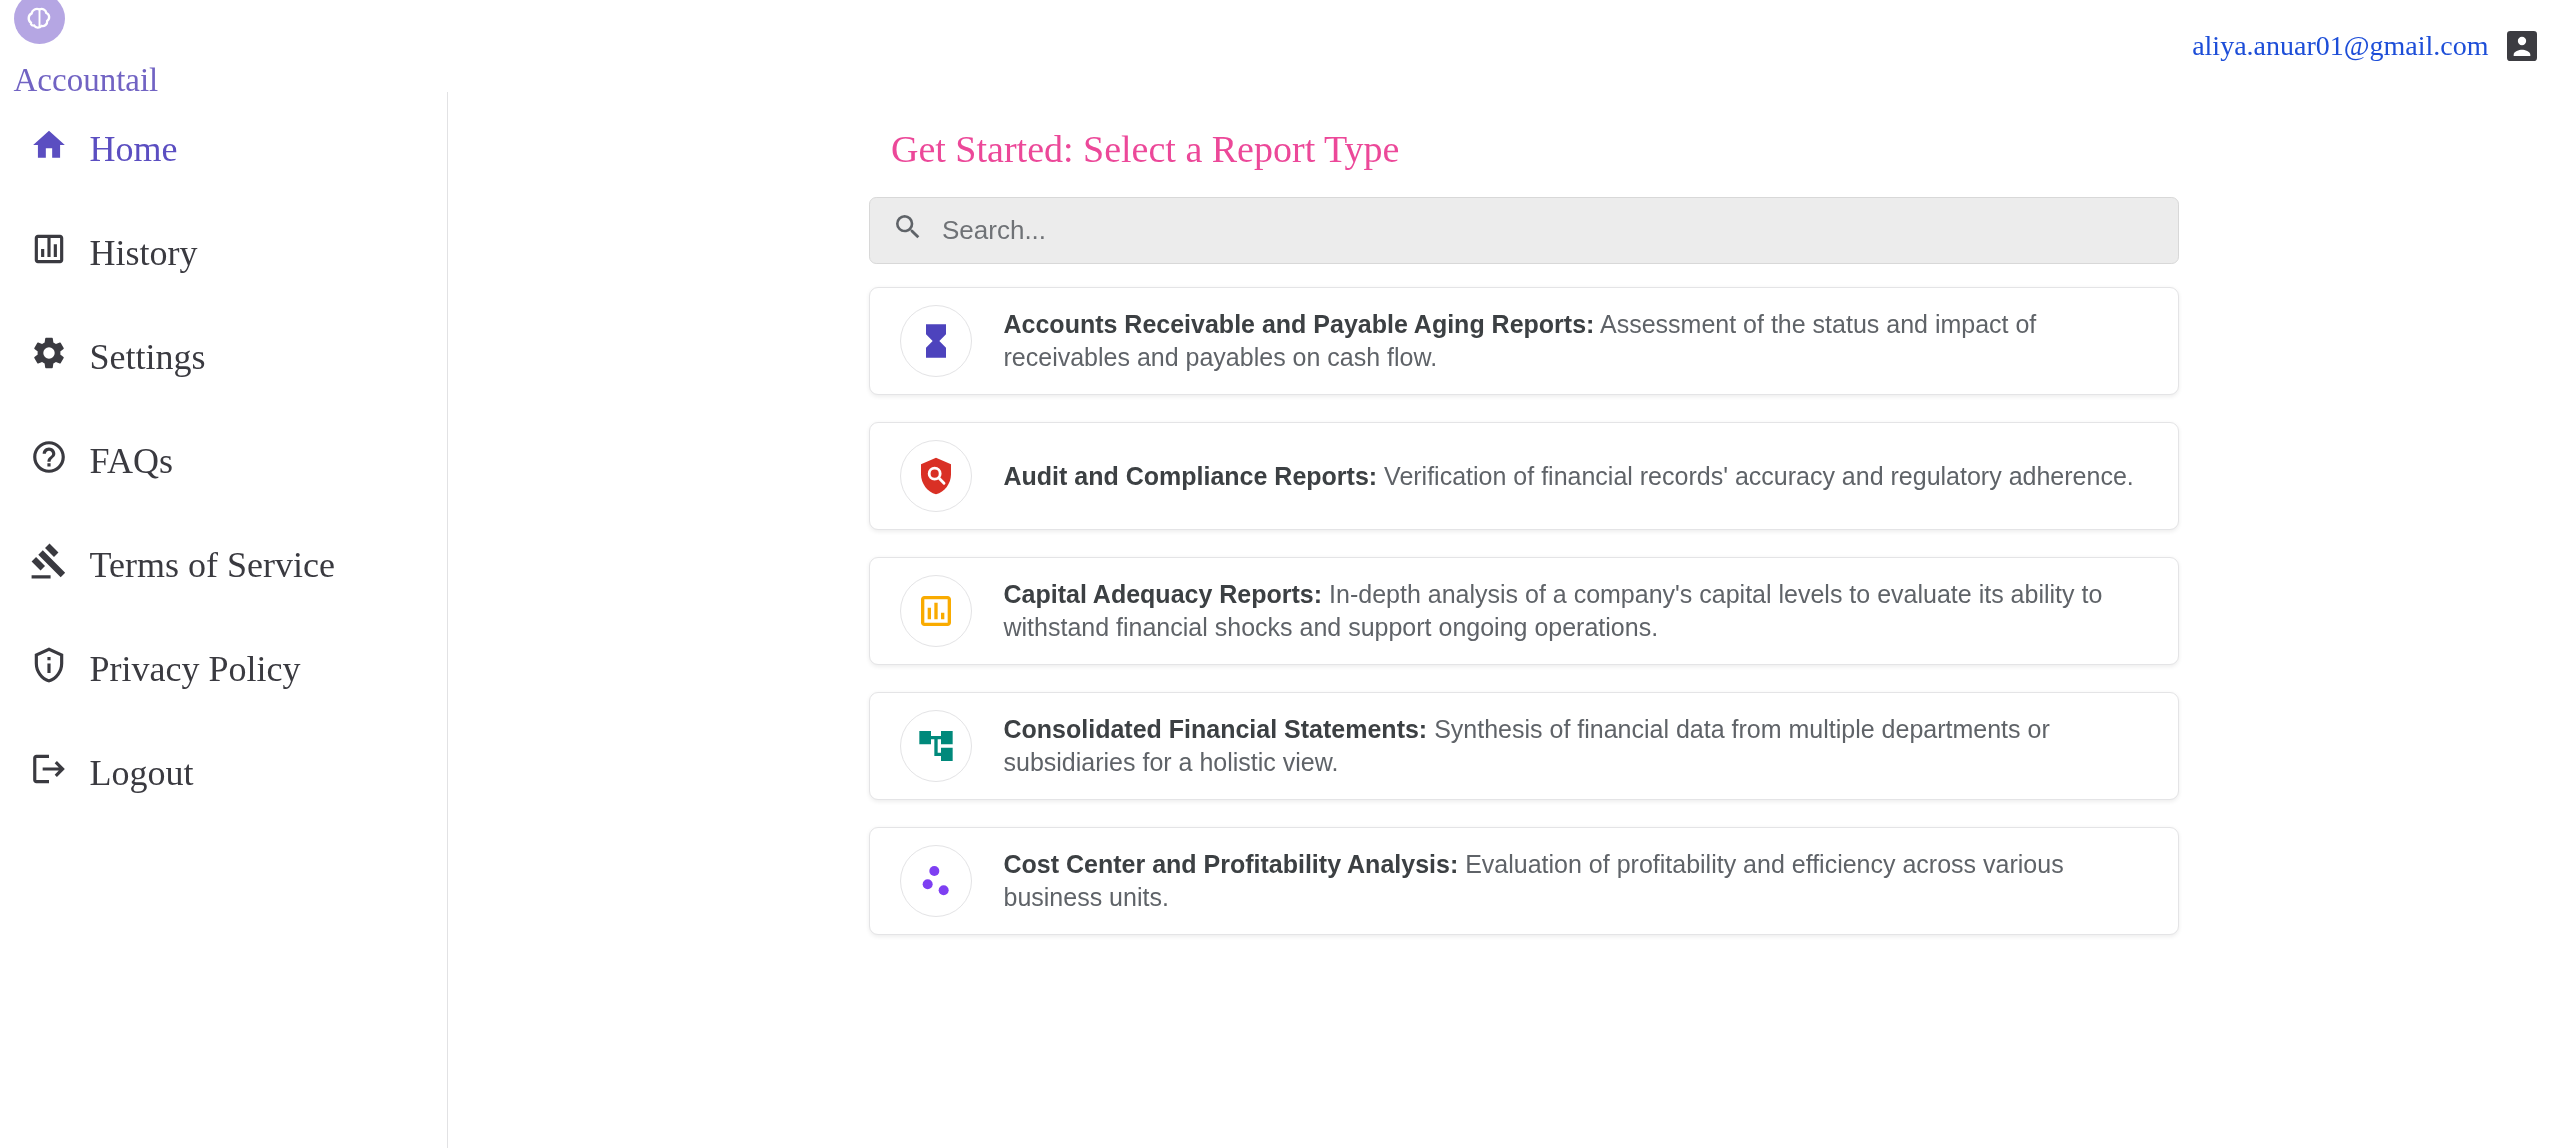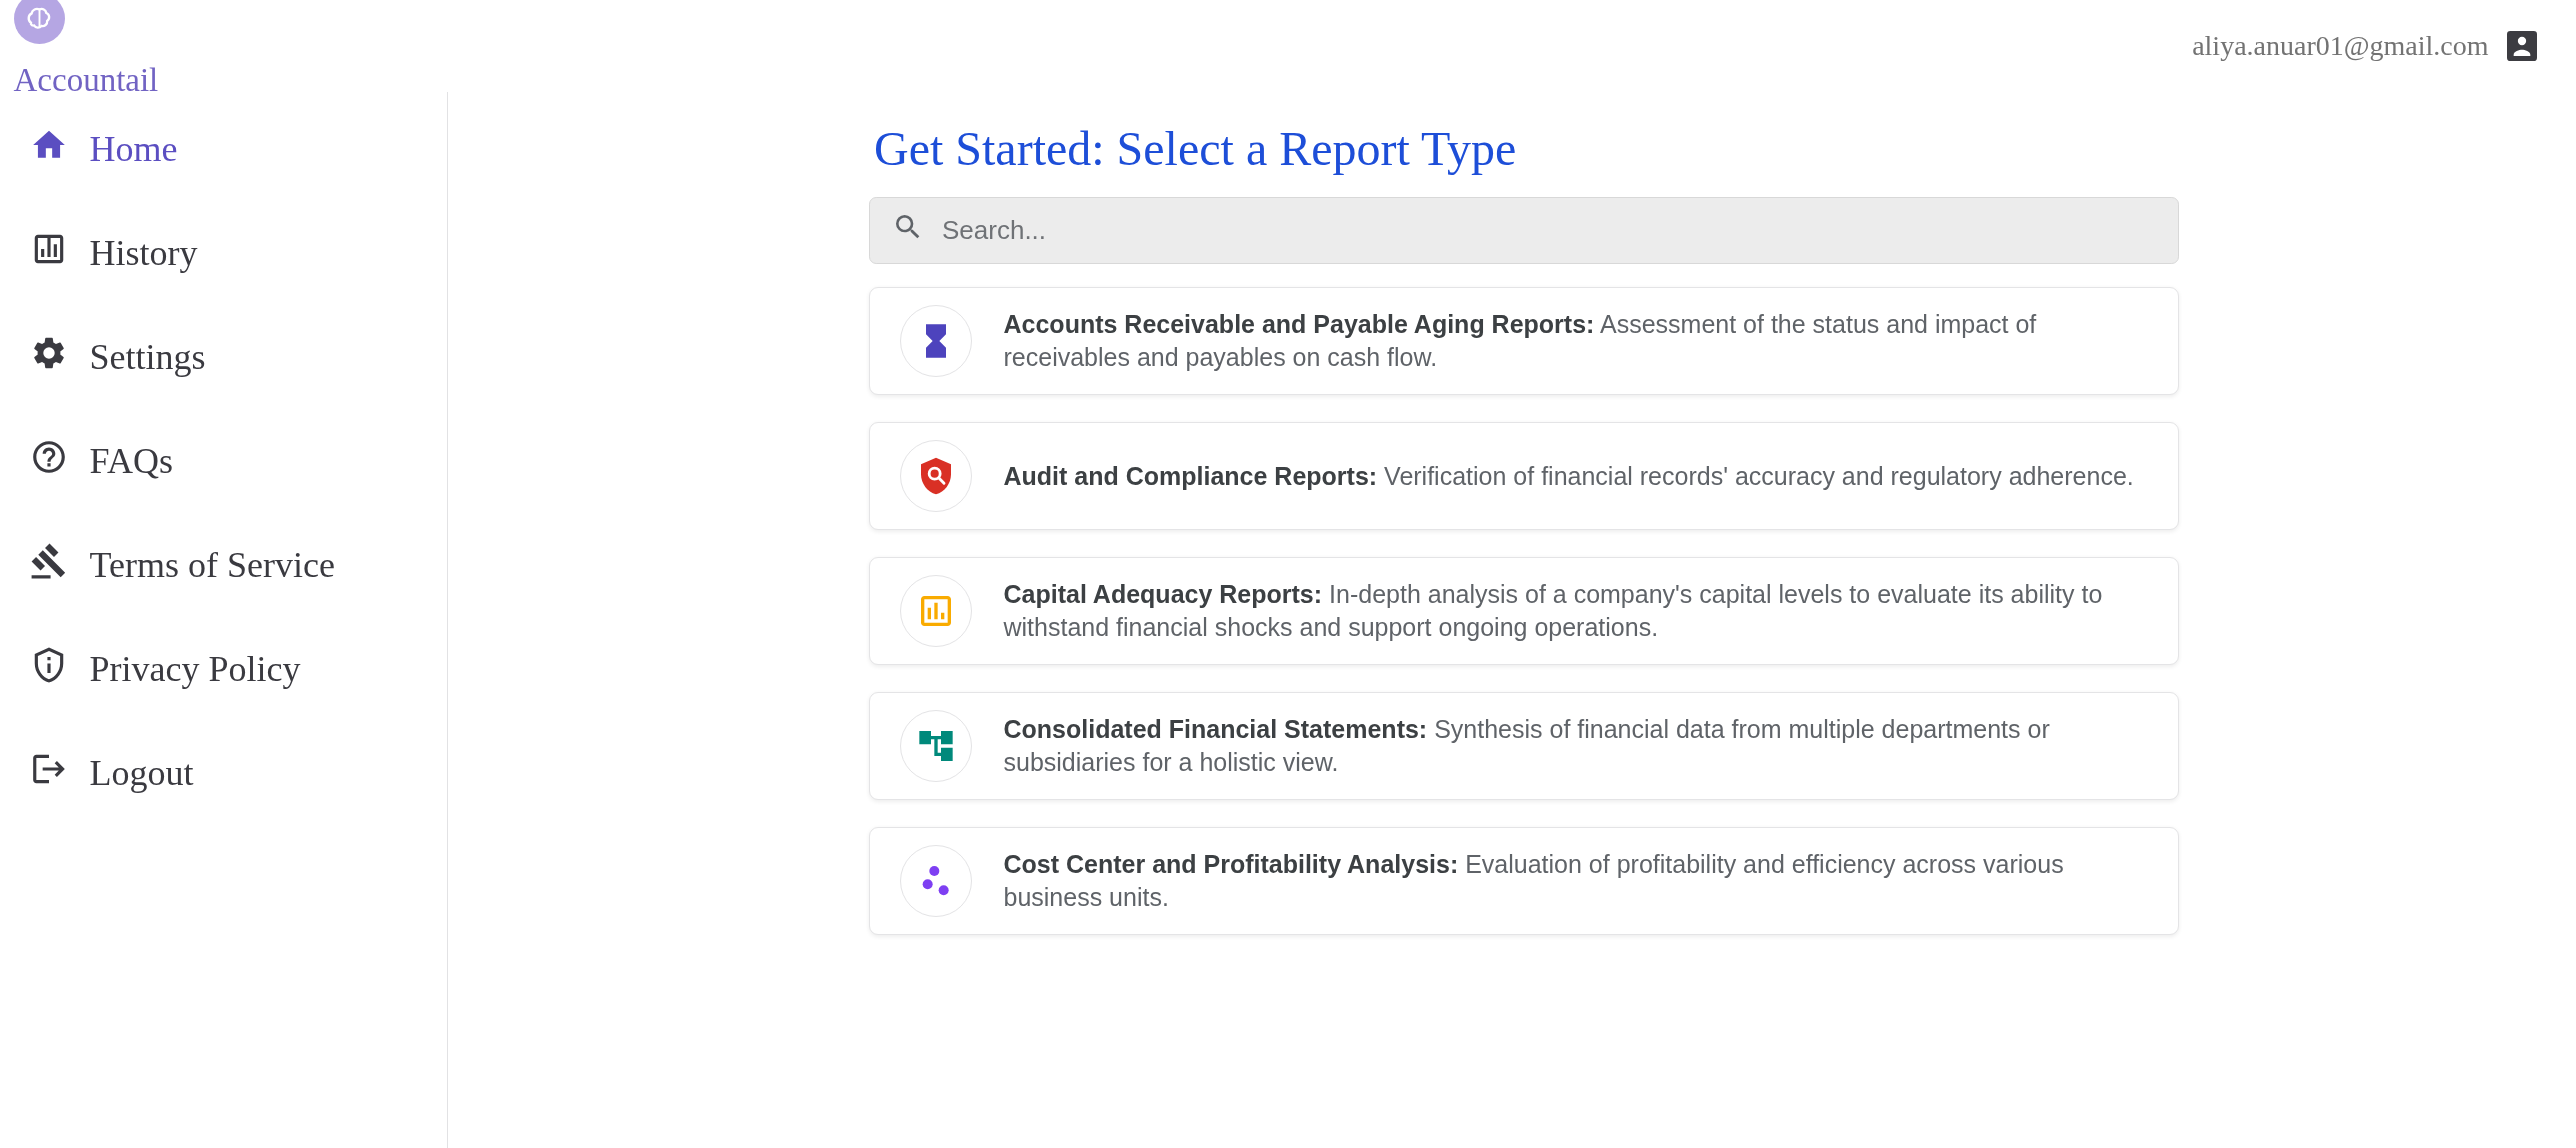--- a/index.html
+++ b/index.html
@@ -20,21 +20,21 @@
   }
   .brand { display: flex; align-items: flex-start; gap: 15px; cursor: pointer; flex-direction: column; }
   .logo-circle { width: 51px; height: 51px; flex: 0 0 auto; }
   .brand-name {
     font-family: "Liberation Serif", serif;
     font-size: 33px; color: #7163c3;
   }
   .account { display: flex; align-items: center; gap: 13.5px; }
   .email {
     font-family: "Liberation Serif", serif;
-    font-size: 28px; color: #737373;
+    font-size: 28px; color: #1d4ed8;
   }
   .account-icon svg { width: 40px; height: 40px; display: block; }
 
   
   .sidebar {
     position: absolute; top: 92px; left: 0;
     width: 448px; height: 1057px;
     border-right: 0.9px solid #e2e2e4;
     padding-top: 5.4px;
     background: #ffffff;
@@ -49,25 +49,25 @@
   }
   .side-item svg { width: 38px; height: 38px; flex: 0 0 auto; }
   .side-item.active { color: #5b4ec1; }
 
   
   .main {
     position: absolute; left: 869px; top: 92px;
     width: 1310px;
   }
   .page-title {
-    margin: 32px 0 0 5px;
+    margin: 32px 0 0 22px;
     font-family: "Liberation Serif", serif;
     font-weight: 400;
-    font-size: 48px; line-height: 50px;
-    color: #1d4ed8;
+    font-size: 38px; line-height: 50px;
+    color: #ec4899;
   }
   .search-wrap { position: relative; margin-top: 23.4px; height: 59px; }
   .search-input {
     width: 100%; height: 67px;
     background: #ececec;
     border: 0.9px solid #d8d8d8;
     border-radius: 7.2px;
     padding: 0 21.6px 0 72px;
     font-size: 26px; color: #333;
     font-family: "Liberation Sans", sans-serif;

